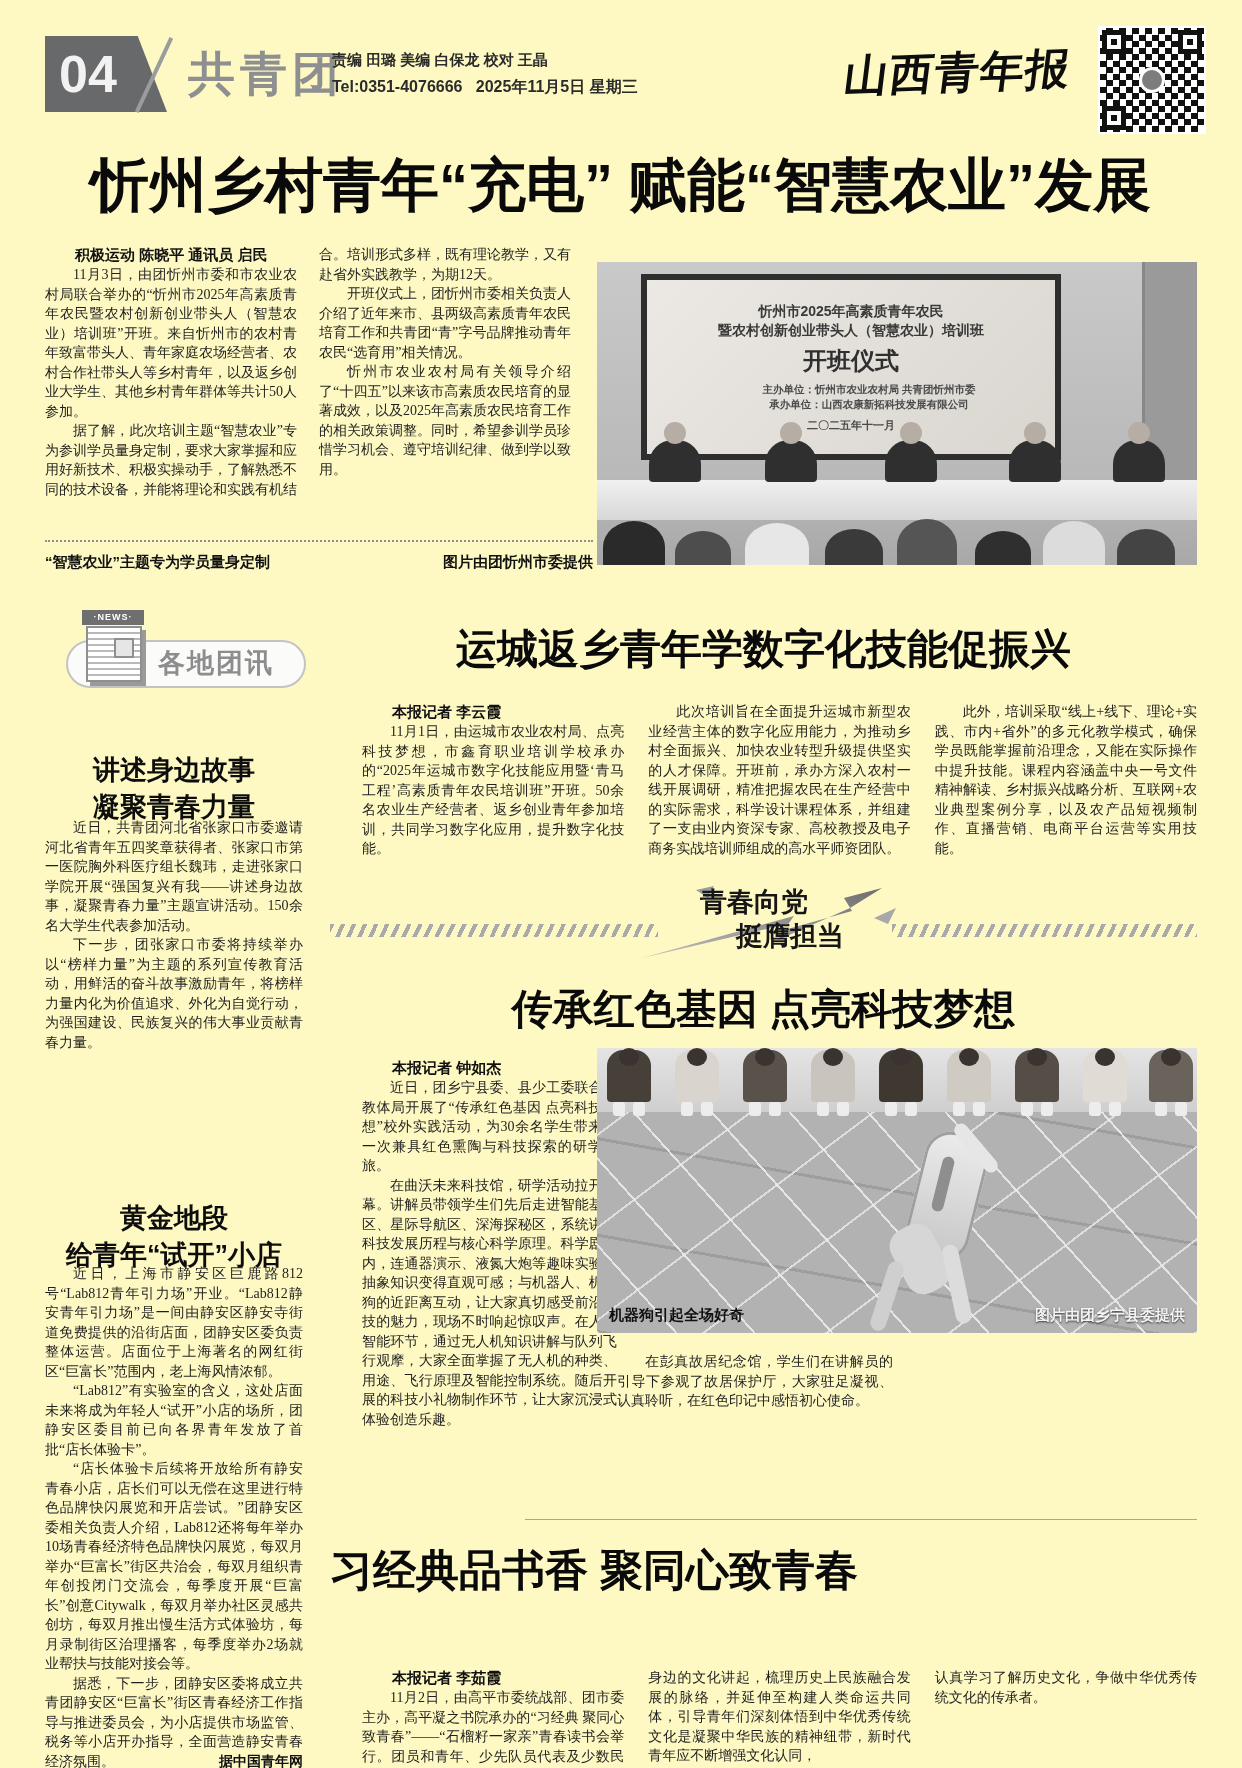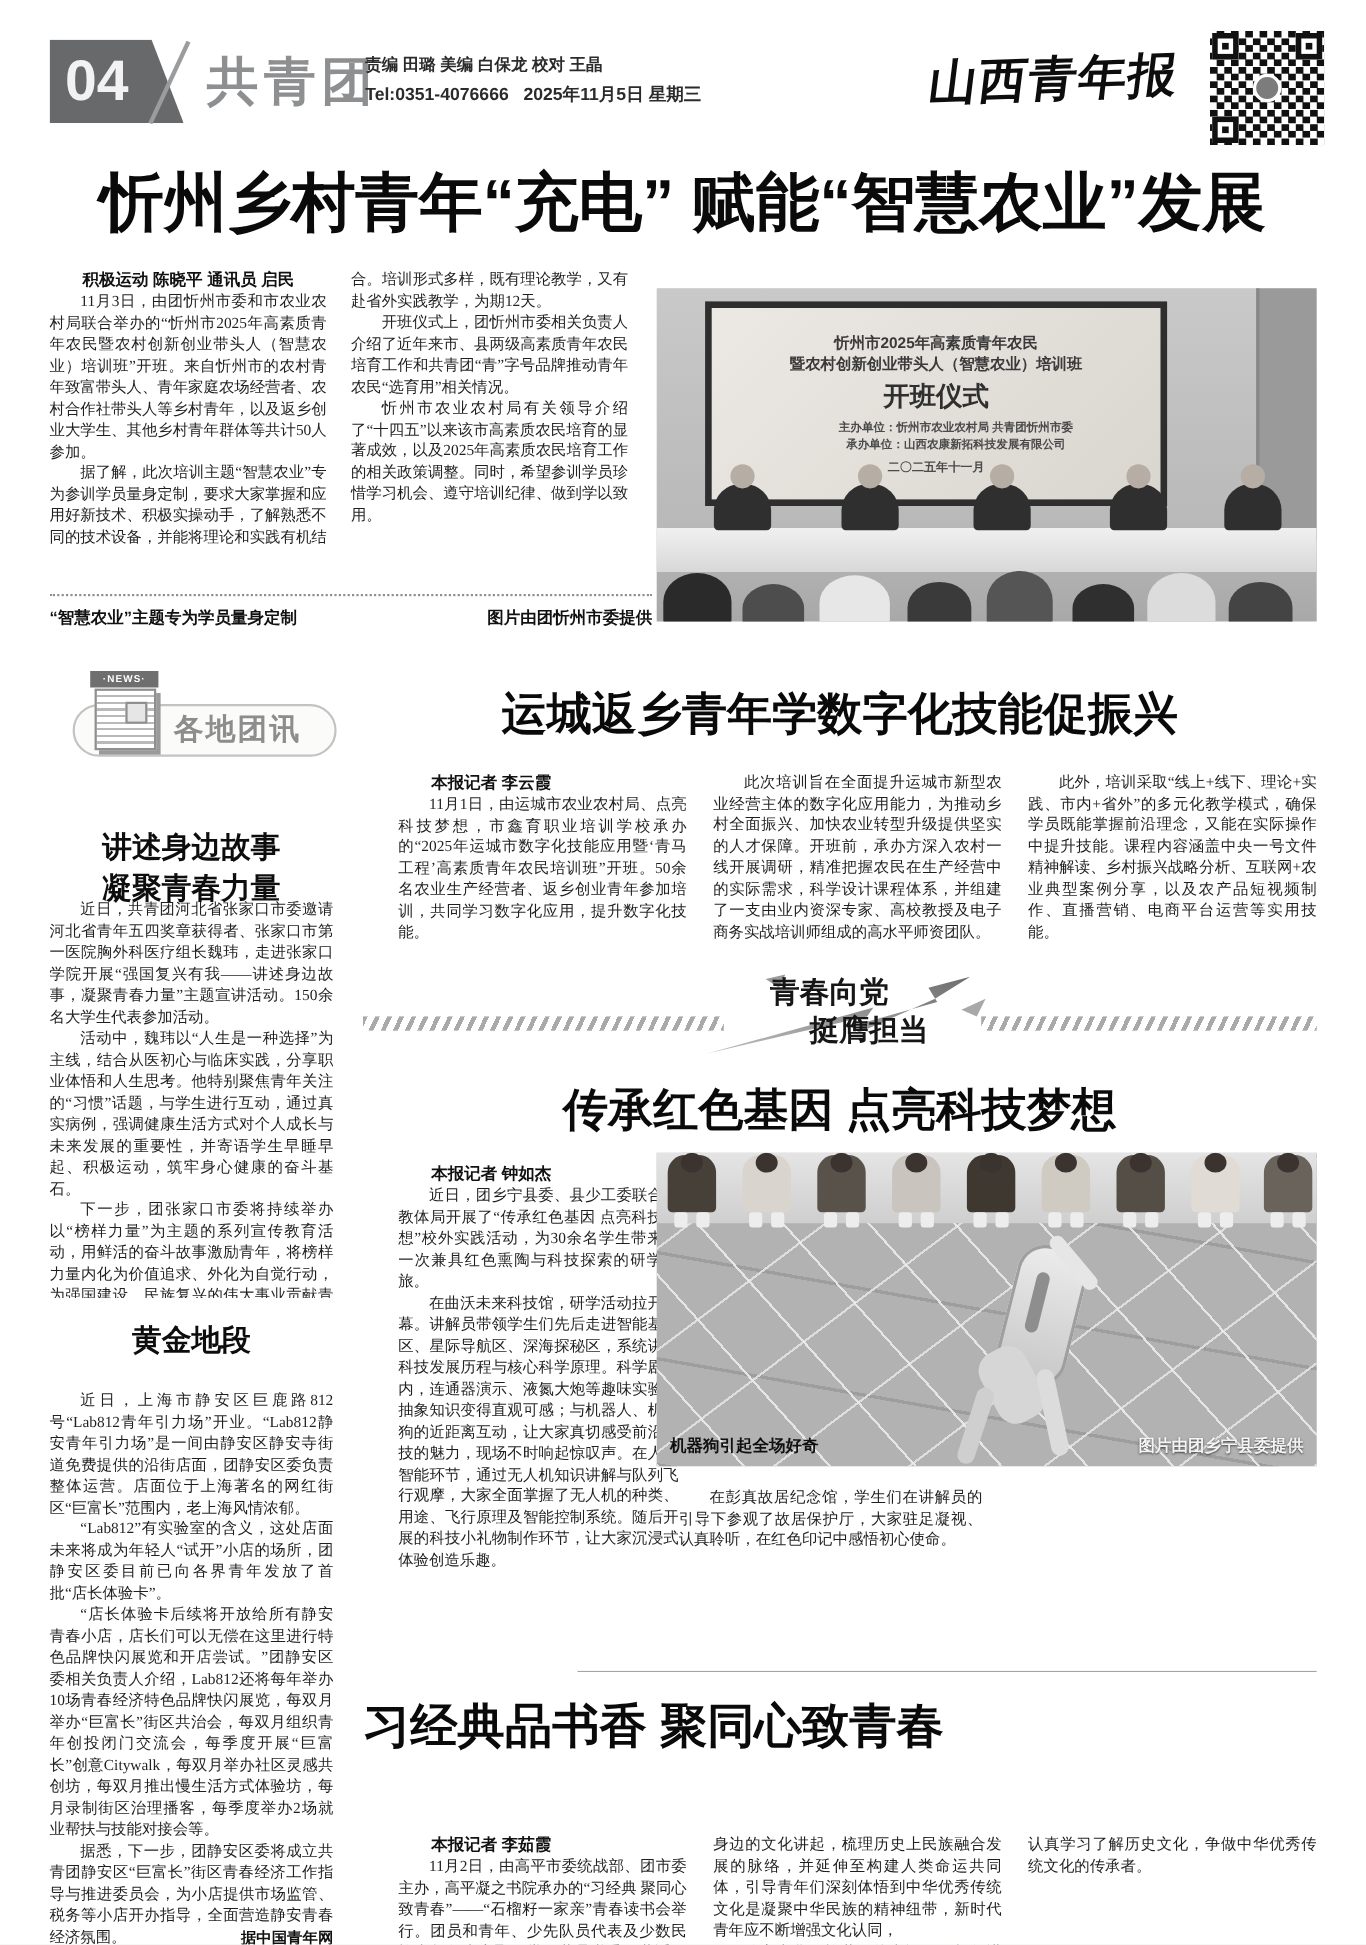--- a/index.html
+++ b/index.html
@@ -1,16 +1,16 @@
 <!DOCTYPE html>
 <html><head>
 <meta charset="utf-8">
 <style>
   html,body{margin:0;padding:0;background:#e9e9e7;}
-  #page{position:relative;width:1242px;height:1768px;background:#ffffff;overflow:hidden;
+  #page{position:relative;width:1242px;height:1768px;background:#fef9c3;overflow:hidden;
         font-family:"Liberation Serif",serif;color:#1c1c1c;}
   .abs{position:absolute;}
   
   .pn-box{left:45px;top:36px;width:122px;height:76px;background:#67696b;
           clip-path:polygon(0 0,76% 0,100% 100%,0 100%);}
   .pn-num{position:absolute;left:14px;top:6px;font:900 52px/64px "Liberation Sans",sans-serif;color:#f2f2f2;}
   .pn-slash{left:152px;top:34px;width:4px;height:82px;background:#9a9c9e;transform:rotate(25deg);}
   .sec-name{left:188px;top:44px;font:900 47px/60px "Liberation Sans",sans-serif;color:#8d8f91;letter-spacing:5px;}
   .ed-line{left:332px;top:50px;font:bold 15px/20px "Liberation Sans",sans-serif;color:#2b2b2b;}
   .tel-line{left:332px;top:76px;font:bold 16px/22px "Liberation Sans",sans-serif;color:#2b2b2b;}
@@ -195,29 +195,29 @@
       </span>
     <span class="news-ribbon">·NEWS·</span>
   </div>
 
   <div class="abs sb-title" style="top:736px">
     <div>讲述身边故事</div>
     <div>凝聚青春力量</div>
   </div>
   <div class="abs sb-body body-text" style="top:818px;height:362px;overflow:hidden">
     <p>近日，共青团河北省张家口市委邀请河北省青年五四奖章获得者、张家口市第一医院胸外科医疗组长魏玮，走进张家口学院开展“强国复兴有我——讲述身边故事，凝聚青春力量”主题宣讲活动。150余名大学生代表参加活动。</p>
-    <p>活动中，魏玮以“人生是一种选择”为主线，结合从医初心与临床实践，分享职业体悟和人生思考。他特别聚焦青年关注的“习惯”话题，与学生进行互动，通过真实病例，强调健康生活方式对个人成长与未来发展的重要性，并寄语学生早睡早起、积极运动，筑牢身心健康的奋斗基石。</p>
     <p>
       <span>下一步，团张家口市委将持续举办以“榜样力量”为主题的系列宣传教育活动，用鲜活的奋斗故事激励青年，将榜样力量内化为价值追求、外化为自觉行动，为强国建设、民族复兴的伟大事业贡献青春力量。</span>
       
     </p>
   </div>
 
   <div class="abs sb-title" style="top:1184px">
     <div>黄金地段</div>
+    <div>给青年“试开”小店</div>
   </div>
   <div class="abs sb-body body-text" style="top:1264px;height:504px;overflow:hidden">
     <p>近日，上海市静安区巨鹿路812号“Lab812青年引力场”开业。“Lab812静安青年引力场”是一间由静安区静安寺街道免费提供的沿街店面，团静安区委负责整体运营。店面位于上海著名的网红街区“巨富长”范围内，老上海风情浓郁。</p>
     <p>“Lab812”有实验室的含义，这处店面未来将成为年轻人“试开”小店的场所，团静安区委目前已向各界青年发放了首批“店长体验卡”。</p>
     <p>“店长体验卡后续将开放给所有静安青春小店，店长们可以无偿在这里进行特色品牌快闪展览和开店尝试。”团静安区委相关负责人介绍，Lab812还将每年举办10场青春经济特色品牌快闪展览，每双月举办“巨富长”街区共治会，每双月组织青年创投闭门交流会，每季度开展“巨富长”创意Citywalk，每双月举办社区灵感共创坊，每双月推出慢生活方式体验坊，每月录制街区治理播客，每季度举办2场就业帮扶与技能对接会等。</p>
     <p>
       <span>据悉，下一步，团静安区委将成立共青团静安区“巨富长”街区青春经济工作指导与推进委员会，为小店提供市场监管、税务等小店开办指导，全面营造静安青春经济氛围。</span>
       <span class="source">据中国青年网</span>
     </p>
   </div>

